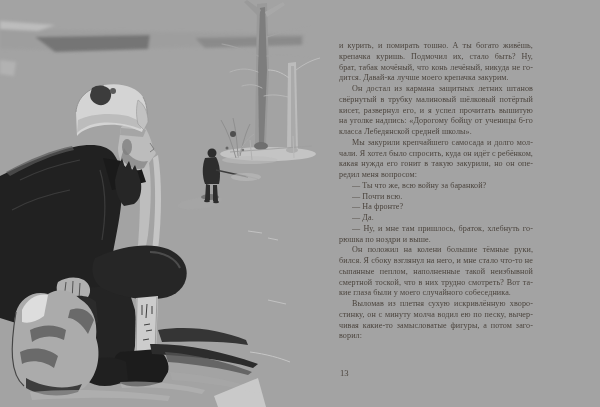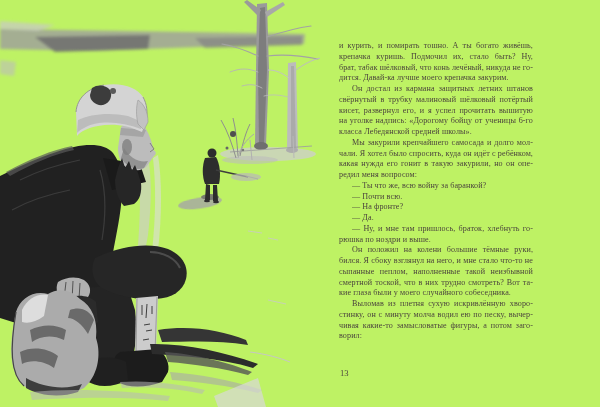--- a/index.html
+++ b/index.html
@@ -1,16 +1,16 @@
 <!DOCTYPE html>
 <html><head>
 <meta charset="utf-8">
 <style>
   html,body{margin:0;padding:0;background:#ffffff;}
-  .spread{position:relative;width:600px;height:407px;background:#bef264;overflow:hidden;
+  .spread{position:relative;width:600px;height:407px;background:#a3a3a3;overflow:hidden;
           font-family:"Liberation Serif","DejaVu Serif",serif;}
   .page-left{position:absolute;left:0;top:0;width:330px;height:407px;}
   .page-left svg{display:block;width:330px;height:407px;}
   .page-right{position:absolute;left:339px;top:41px;width:194px;}
   .line{font-size:8.1px;line-height:10.75px;height:10.75px;overflow:hidden;
         color:#4b443d;text-align:justify;text-align-last:justify;
         letter-spacing:0.1px;}
   .line.end{text-align:center;text-align-last:left;}
   .line.ind{text-indent:13px;}
   .pagenum{position:absolute;left:340px;top:368px;font-size:8.6px;color:#4b443d;
@@ -184,21 +184,21 @@
           <path d="M214,396 L258,378 L266,407 L218,407 Z" fill="#d9d9d9" opacity="0.7"></path>
         </g>
       </g>
     </svg>
   </div>
 
   <div class="page-right">
     <div>
         <div class="line">и курить, и помирать тошно. А ты богато живёшь,</div>
         <div class="line">крепачка куришь. Подмочил их, стало быть? Ну,</div>
-        <div class="line">брат, табак шёлковый, что конь лечёный, никуда не го-</div>
+        <div class="line">брат, табак мочёный, что конь лечёный, никуда не го-</div>
         <div class="line end">дится. Давай-ка лучше моего крепачка закурим.</div>
         <div class="line ind">Он достал из кармана защитных летних штанов</div>
         <div class="line">свёрнутый в трубку малиновый шёлковый потёртый</div>
         <div class="line">кисет, развернул его, и я успел прочитать вышитую</div>
         <div class="line">на уголке надпись: «Дорогому бойцу от ученицы 6-го</div>
         <div class="line end">класса Лебедянской средней школы».</div>
         <div class="line ind">Мы закурили крепчайшего самосада и долго мол-</div>
         <div class="line">чали. Я хотел было спросить, куда он идёт с ребёнком,</div>
         <div class="line">какая нужда его гонит в такую закурили, но он опе-</div>
         <div class="line end">редил меня вопросом:</div>

